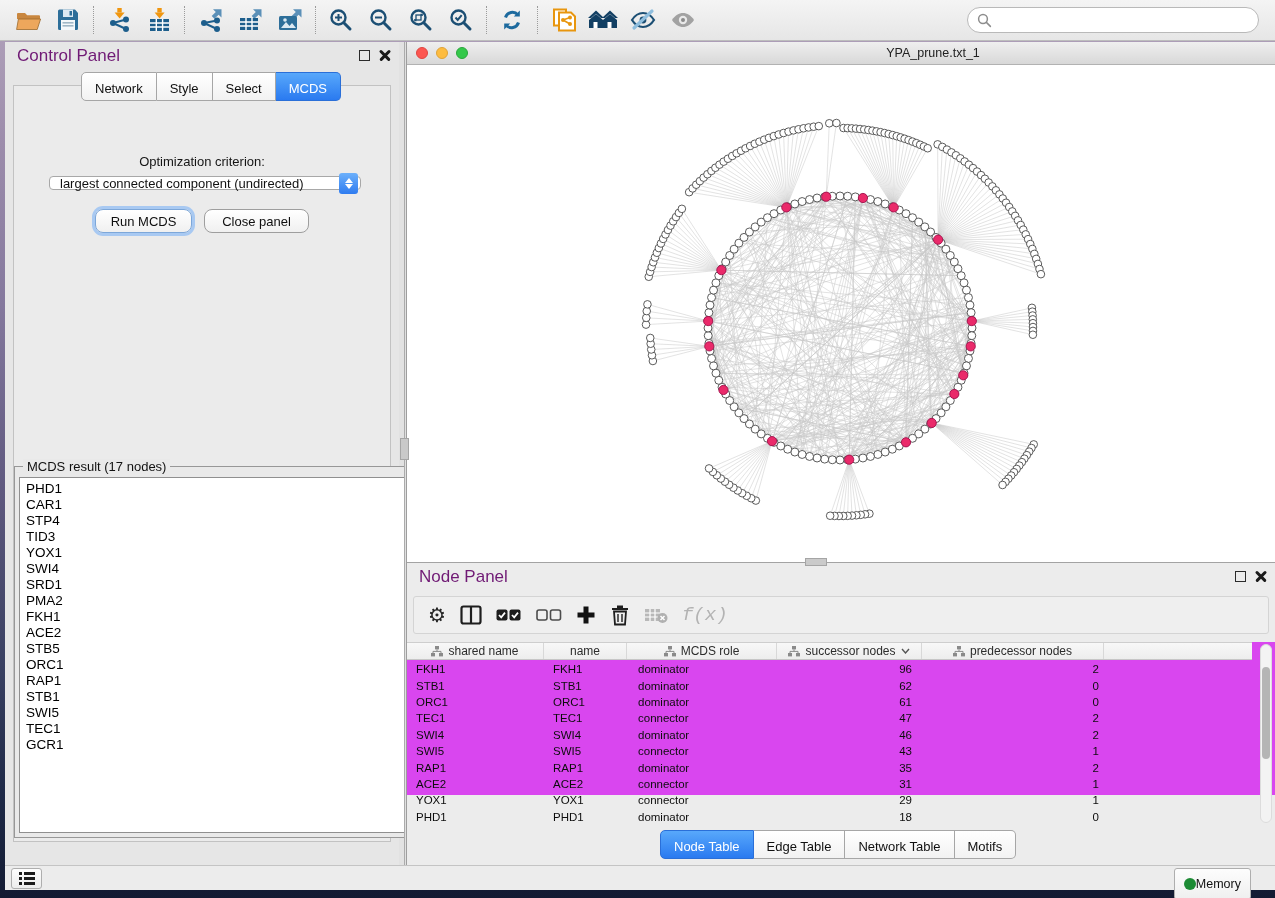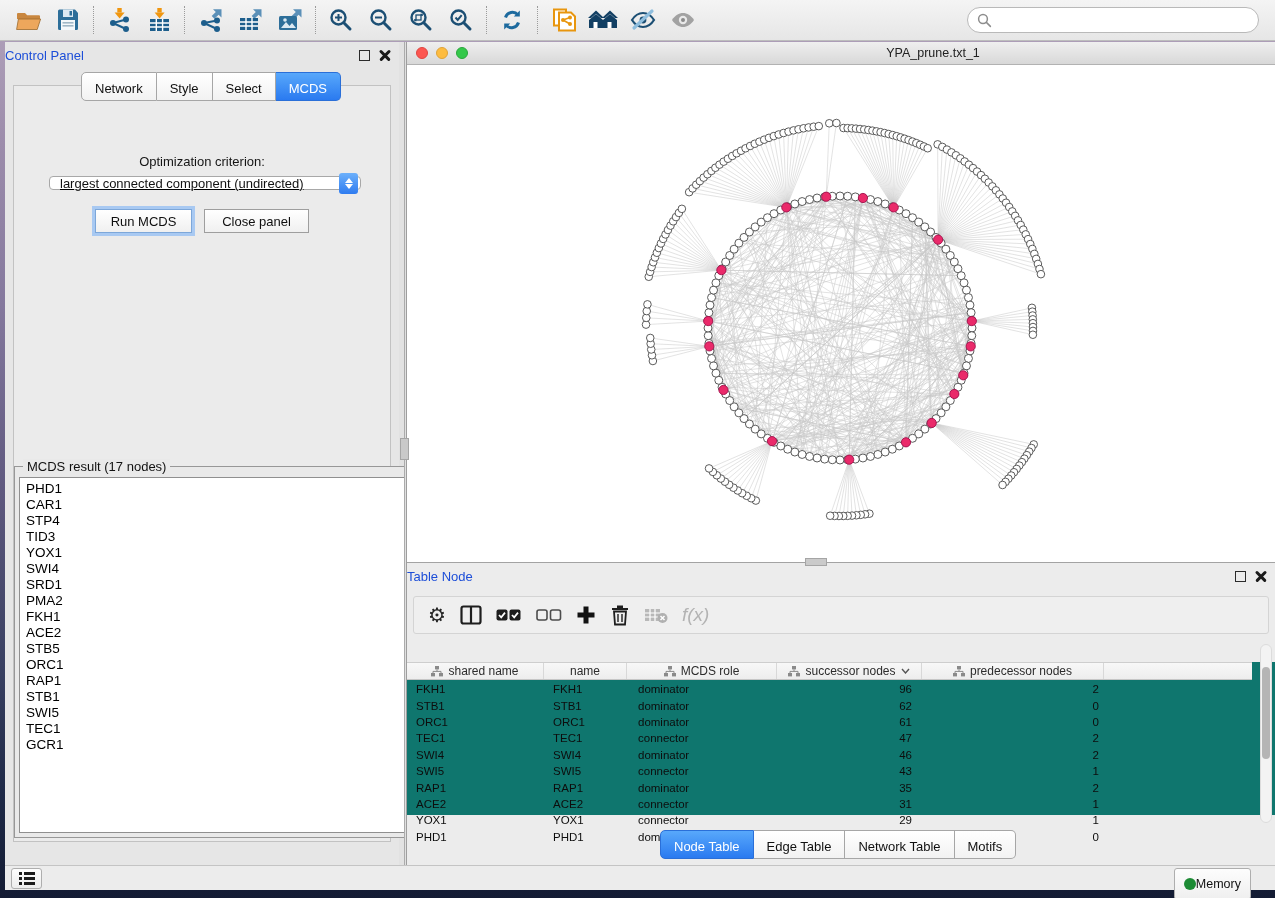--- a/index.html
+++ b/index.html
@@ -19,21 +19,21 @@
     background:#fff; display:flex; align-items:center; padding:0 9px; margin-right:8px; }
   .searchbox input { border:none; outline:none; flex:1; font-size:13px; background:transparent; }
 
   
   .window-body { position:absolute; left:5px; top:42px; width:1270px; height:848px;
     background:#e2e2e2; }
 
   
   .control-panel { position:absolute; left:0; top:0; width:394px; height:823px; background:#e6e6e6; }
   .panel-title { position:absolute; left:0; top:0; width:100%; height:28px;
-    font-size:13px; color:#1d4ed8; line-height:28px; padding-left:0; }
+    font-size:17px; color:#701a75; line-height:28px; padding-left:12px; }
   .panel-title-icons { position:absolute; right:8px; top:7px; display:flex; gap:9px; align-items:center; }
   .float-ic { width:11px; height:11px; border:1.6px solid #2b2b2b; }
   .close-ic { width:12px; height:12px; position:relative; }
   .close-ic:before,.close-ic:after { content:""; position:absolute; left:-1px; top:5px; width:14px; height:2.6px;
     background:#1b1b1b; border-radius:2px; }
   .close-ic:before { transform:rotate(45deg); } .close-ic:after { transform:rotate(-45deg); }
 
   .cp-inner { position:absolute; left:8px; top:43px; width:378px; height:757px;
     background:#ebebeb; border:1px solid #c2c2c2; }
 
@@ -42,30 +42,30 @@
     padding:8px 13px 4px; font-size:13px; color:#101010; white-space:nowrap; }
   .seg .tab:first-child { border-left:1px solid #a6a6a6; border-radius:5px 0 0 5px; }
   .seg .tab:last-child { border-radius:0 5px 5px 0; }
   .seg .tab.active { background:linear-gradient(#58a8fb,#2a7af0); color:#fff; border-color:#2a6fd8; }
   .cp-tabs { left:76px; top:30px; }
 
   .opt-label { position:absolute; left:0; top:112px; width:394px; text-align:center;
     font-size:13px; color:#151515; }
   .dropdown { position:absolute; left:44px; top:134px; width:312px; height:14px;
     background:#fff; border:1px solid #a8a8a8; border-radius:4px;
-    display:flex; align-items:center;text-decoration:underline; }
+    display:flex; align-items:center; }
   .dropdown .dd-text { flex:1; font-size:13px; color:#111; padding-left:10px; white-space:nowrap; }
   .dd-stepper { width:19px; height:21px; margin-right:2px; border-radius:3px;
     background:linear-gradient(#6cb0fb,#2f7cf0); display:flex; flex-direction:column;
     align-items:center; justify-content:center; gap:1px; }
   .dd-stepper i { width:0; height:0; border-left:4px solid transparent; border-right:4px solid transparent; }
   .dd-up { border-bottom:5px solid #fff; } .dd-down { border-top:5px solid #fff; }
 
   .push-btn { position:absolute; height:24px; background:linear-gradient(#ffffff,#f0f0f0);
-    border:1px solid #9e9e9e; border-radius:0; font-size:13px; color:#0f0f0f;
+    border:1px solid #9e9e9e; border-radius:8px; font-size:13px; color:#0f0f0f;
     display:flex; align-items:center; justify-content:center; }
   .btn-run { left:90px; top:167px; width:97px; box-shadow:0 0 0 3px #a8c9f2; border-color:#7da7d9; }
   .btn-closepanel { left:199px; top:167px; width:105px; }
 
   .groupbox { position:absolute; left:9px; top:424px; width:444px; height:372px;
     border:1px solid #979797; background:#e9e9e9; }
   .groupbox .legend { position:absolute; left:8px; top:-8px; background:#e9e9e9;
     padding:0 4px; font-size:13px; color:#111; }
   .mcds-listwrap { position:absolute; left:4px; top:10px; right:4px; bottom:4px;
     background:#fff; border:1px solid #8f8f8f; overflow:hidden; }
@@ -100,23 +100,23 @@
   #net-svg .wnode { fill:#fff; stroke:#4a4a4a; stroke-width:.9; }
   #net-svg .hub { fill:var(--hub,#ea2a6a); stroke:#a30f4c; stroke-width:.9; }
 
   
   .table-panel { position:absolute; left:402px; top:521px; width:868px; height:302px; background:#ececec; }
   .tp-toolbar { position:absolute; left:6px; top:33px; width:856px; height:38px;
     background:#efefef; border:1px solid #d4d4d4; border-radius:3px;
     display:flex; align-items:center; gap:14px; padding:0 14px; }
   .tp-ic { display:flex; align-items:center; justify-content:center; height:28px; }
   .gear-glyph { font-size:20px; color:#262626; line-height:28px; }
-  .fx { font-family:Liberation Sans, sans-serif; font-style:italic; font-size:19px; color:#b3b3b3;text-align:center; }
-
-  .ntable { position:absolute; left:0; top:79px; width:868px; height:153px; background:#0f766e;margin-top:20px; }
+  .fx { font-family:Liberation Mono, monospace; font-style:italic; font-size:19px; color:#b3b3b3;text-align:center; }
+
+  .ntable { position:absolute; left:0; top:79px; width:868px; height:153px; background:#d946ef; }
   .thead { position:absolute; left:0; top:0; width:845px; height:18px;
     background:linear-gradient(#f8f8f8,#ededed); border-top:1px solid #cecece; border-bottom:1px solid #c6c6c6;
     display:flex; }
   .th { display:flex; align-items:center; justify-content:center; gap:5px;
     font-size:12px; color:#2c2c2c; border-right:1px solid #d8d8d8; height:100%; }
   .tbody { position:absolute; left:0; top:19px; width:845px; }
   .tr { display:flex; height:16.4px; align-items:center; }
   .td { font-size:11.5px; color:#0d0d0d; white-space:nowrap; overflow:hidden; }
   .c0 { width:137px; padding-left:9px; }
   .c1 { width:83px; padding-left:9px; }
@@ -1214,21 +1214,21 @@
             <circle cx="314.35918588850996" cy="205.1350086238418" r="4.6" class="hub"></circle>
           </g>
         </svg>
     </div>
   </div>
 
   <div class="h-divider"></div>
   <div class="h-handle"></div>
 
   <div class="table-panel">
-    <div class="panel-title">Table Node</div>
+    <div class="panel-title">Node Panel</div>
     <div class="panel-title-icons">
       <div class="float-ic"></div>
       <div class="close-ic"></div>
     </div>
     <div class="tp-toolbar">
       <div class="tp-ic">
           <span class="gear-glyph">⚙</span>
         </div>
       <div class="tp-ic">
         <svg class="ti" width="22" height="20" viewBox="0 0 22 20">

